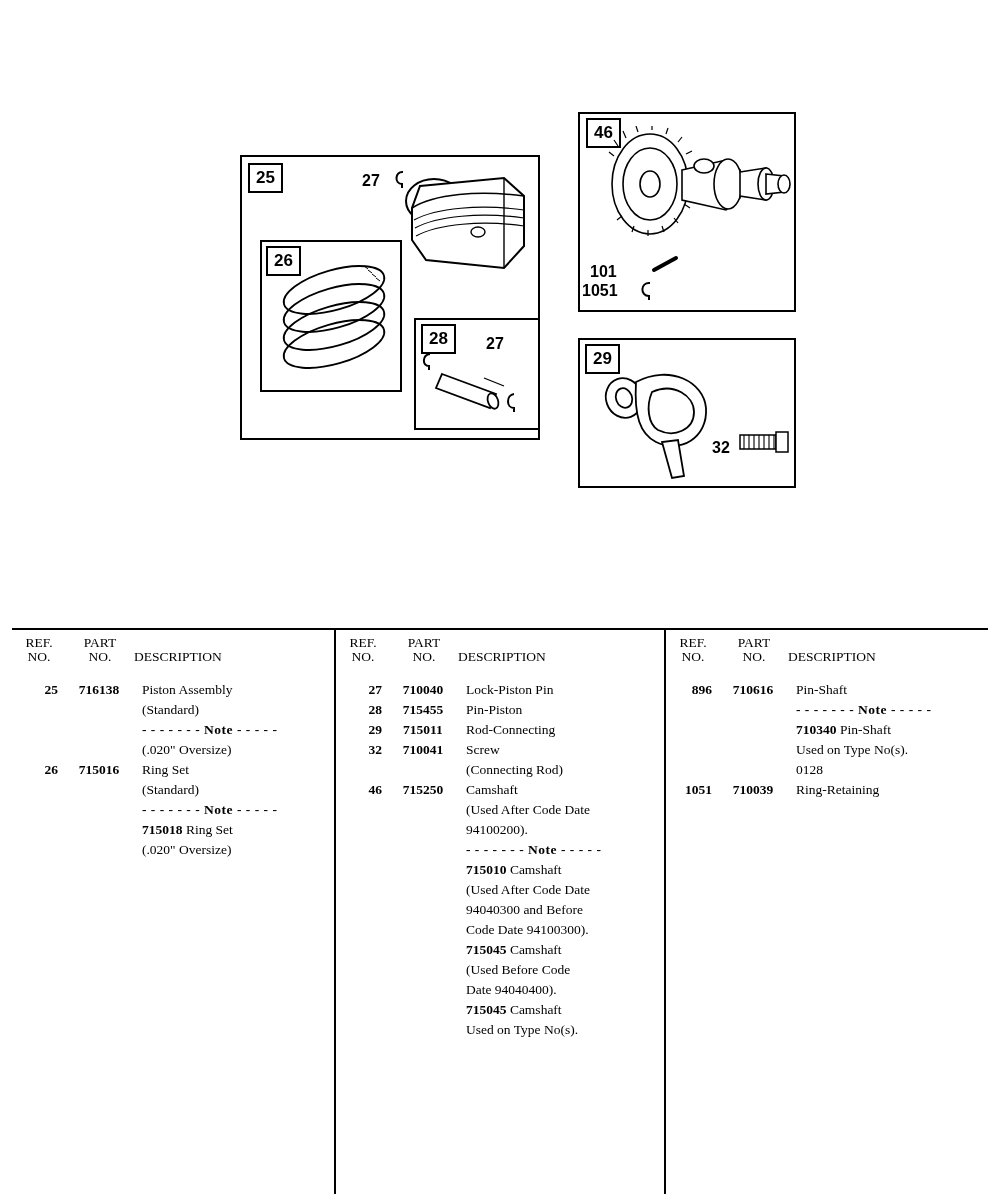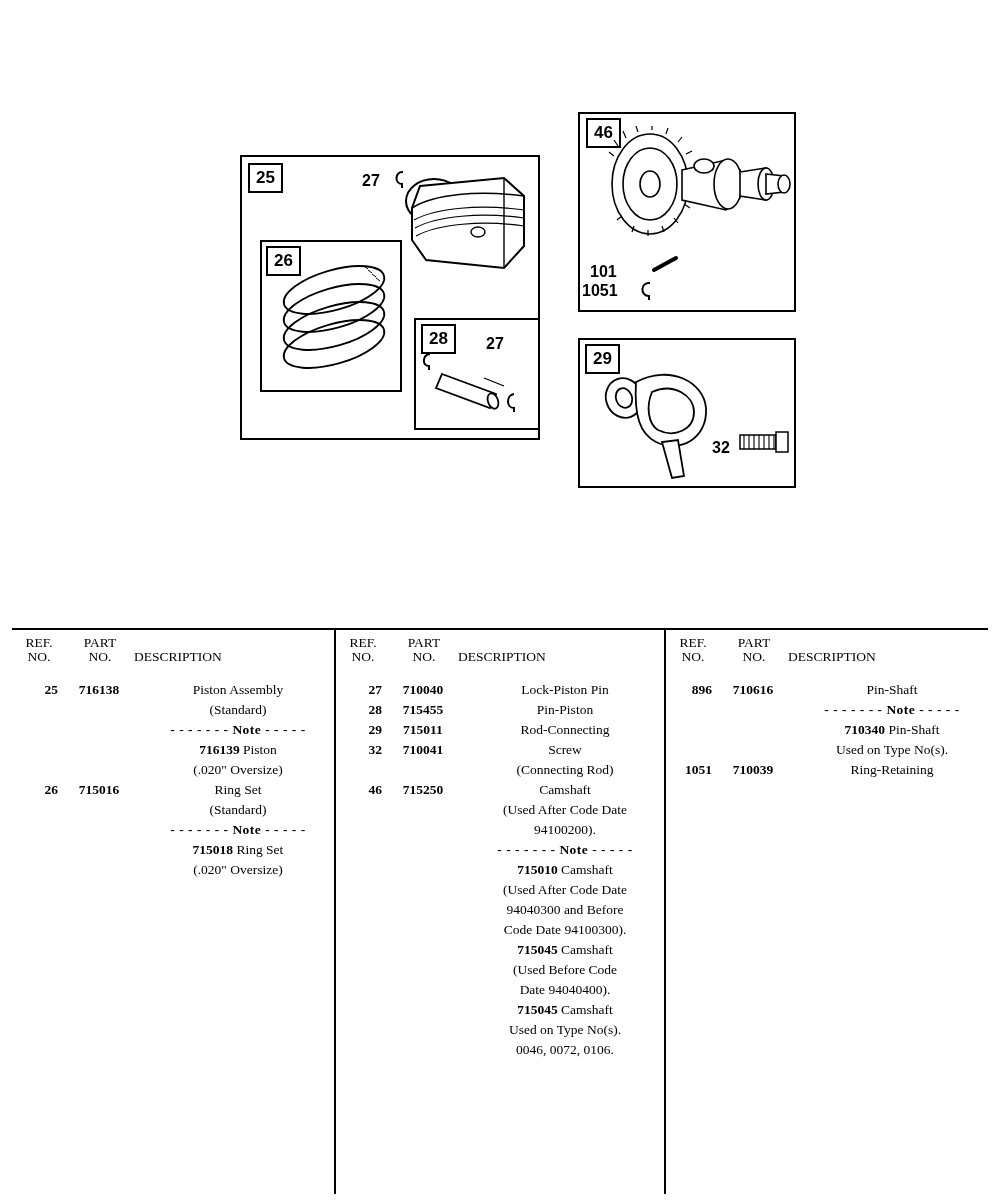--- a/index.html
+++ b/index.html
@@ -100,21 +100,21 @@
   }
   .cell-part {
     width: 74px;
     text-align: center;
     padding-right: 8px;
     font-weight: bold;
     box-sizing: border-box;
   }
   .cell-desc {
     flex: 1;
-    text-align: center;
+    text-align: left;
     padding-left: 2px;
     box-sizing: border-box;
   }
   .cell-desc .pn { font-weight: bold; margin-top: 8px; }
   .note {
     font-weight: bold;
     letter-spacing: 0.5px;
   }
 </style>
 </head>
@@ -250,25 +250,20 @@
           <div class="cell-desc">(Standard)</div>
         </div>
         <div class="row">
           <div class="cell-ref"></div>
           <div class="cell-part"></div>
           <div class="cell-desc note">- - - - - - - Note - - - - -</div>
         </div>
         <div class="row">
           <div class="cell-ref"></div>
           <div class="cell-part"></div>
-          <div class="cell-desc"><span class="pn">716139</span> <span>Piston</span></div>
-        </div>
-        <div class="row">
-          <div class="cell-ref"></div>
-          <div class="cell-part"></div>
           <div class="cell-desc">(.020" Oversize)</div>
         </div>
         <div class="row">
           <div class="cell-ref">26</div>
           <div class="cell-part">715016</div>
           <div class="cell-desc">Ring Set</div>
         </div>
         <div class="row">
           <div class="cell-ref"></div>
           <div class="cell-part"></div>
@@ -390,25 +385,20 @@
         <div class="row">
           <div class="cell-ref"></div>
           <div class="cell-part"></div>
           <div class="cell-desc"><span class="pn">715045</span> <span>Camshaft</span></div>
         </div>
         <div class="row">
           <div class="cell-ref"></div>
           <div class="cell-part"></div>
           <div class="cell-desc">Used on Type No(s).</div>
         </div>
-        <div class="row">
-          <div class="cell-ref"></div>
-          <div class="cell-part"></div>
-          <div class="cell-desc">0046, 0072, 0106.</div>
-        </div>
       </div>
     </div>
 
     <div class="col c3">
       <div class="col-head">
         <div class="h-ref">
           <span class="head-l2">REF.</span>
           <span class="head-l2">NO.</span>
         </div>
         <div class="h-part">
@@ -434,20 +424,25 @@
           <div class="cell-ref"></div>
           <div class="cell-part"></div>
           <div class="cell-desc"><span class="pn">710340</span> <span>Pin-Shaft</span></div>
         </div>
         <div class="row">
           <div class="cell-ref"></div>
           <div class="cell-part"></div>
           <div class="cell-desc">Used on Type No(s).</div>
         </div>
         <div class="row">
+          <div class="cell-ref"></div>
+          <div class="cell-part"></div>
+          <div class="cell-desc">0128</div>
+        </div>
+        <div class="row">
           <div class="cell-ref">1051</div>
           <div class="cell-part">710039</div>
           <div class="cell-desc">Ring-Retaining</div>
         </div>
       </div>
     </div>
 
   </div>
 </div>
 

